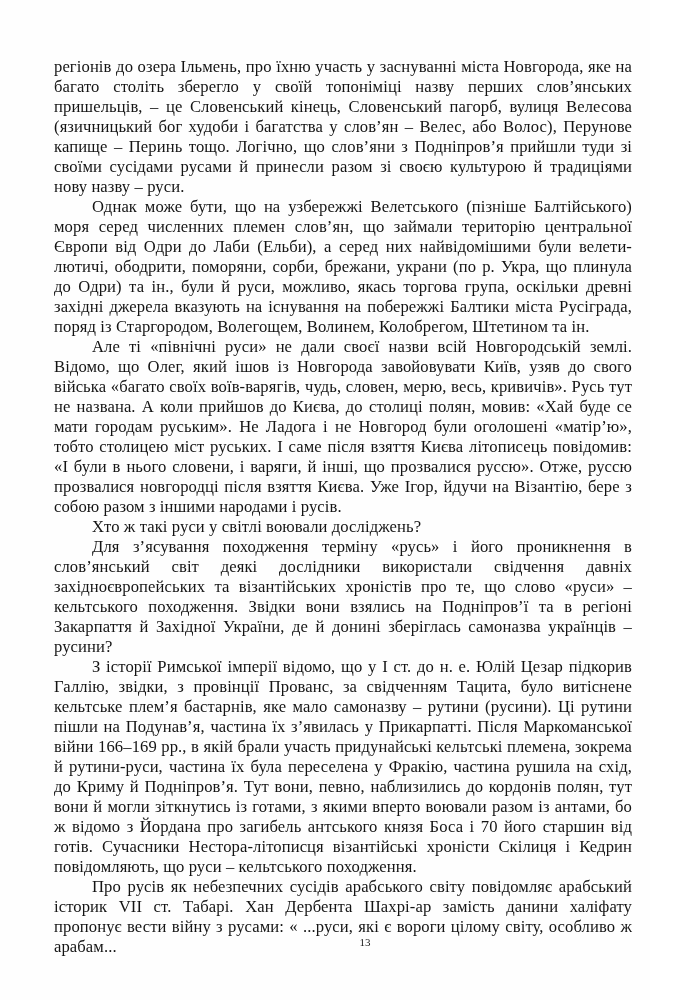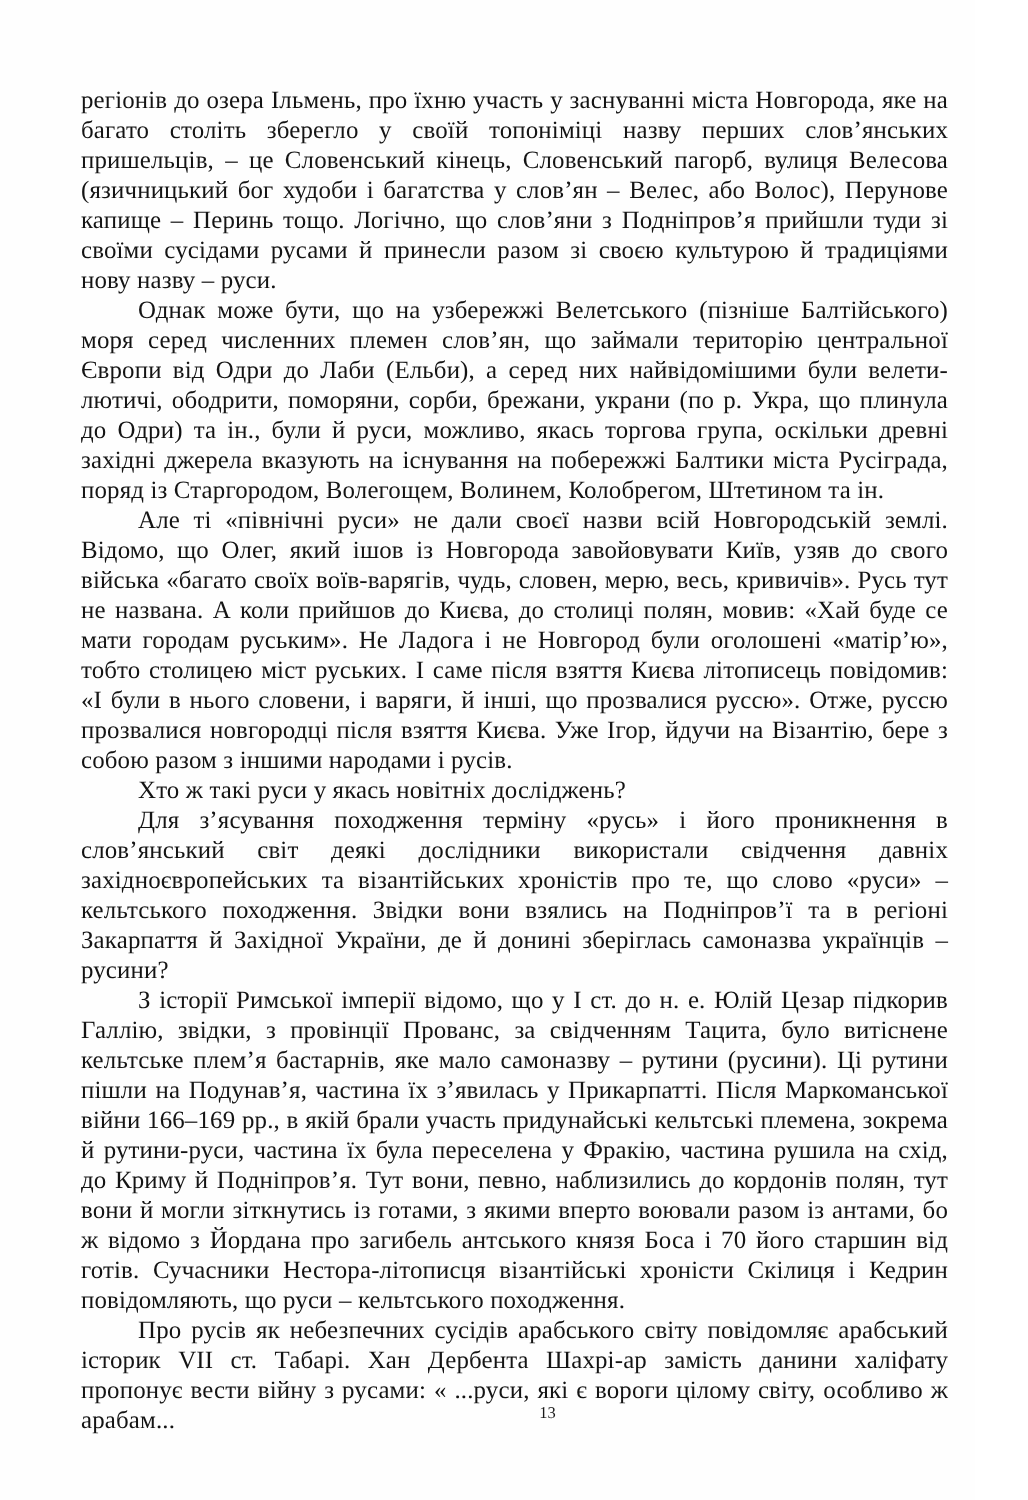--- a/index.html
+++ b/index.html
@@ -45,19 +45,19 @@
   }
 </style>
 </head>
 <body>
 
 <div class="page">
   <div class="text-block">
     <p class="para">регіонів до озера Ільмень, про їхню участь у заснуванні міста Новгорода, яке на багато століть зберегло у своїй топоніміці назву перших слов’янських пришельців, – це Словенський кінець, Словенський пагорб, вулиця Велесова (язичницький бог худоби і багатства у слов’ян – Велес, або Волос), Перунове капище – Перинь тощо. Логічно, що слов’яни з Подніпров’я прийшли туди зі своїми сусідами русами й принесли разом зі своєю культурою й традиціями нову назву – руси.</p>
     <p class="para indent">Однак може бути, що на узбережжі Велетського (пізніше Балтійського) моря серед численних племен слов’ян, що займали територію центральної Європи від Одри до Лаби (Ельби), а серед них найвідомішими були велети-лютичі, ободрити, поморяни, сорби, брежани, украни (по р. Укра, що плинула до Одри) та ін., були й руси, можливо, якась торгова група, оскільки древні західні джерела вказують на існування на побережжі Балтики міста Русіграда, поряд із Старгородом, Волегощем, Волинем, Колобрегом, Штетином та ін.</p>
     <p class="para indent">Але ті «північні руси» не дали своєї назви всій Новгородській землі. Відомо, що Олег, який ішов із Новгорода завойовувати Київ, узяв до свого війська «багато своїх воїв-варягів, чудь, словен, мерю, весь, кривичів». Русь тут не названа. А коли прийшов до Києва, до столиці полян, мовив: «Хай буде се мати городам руським». Не Ладога і не Новгород були оголошені «матір’ю», тобто столицею міст руських. І саме після взяття Києва літописець повідомив: «І були в нього словени, і варяги, й інші, що прозвалися руссю». Отже, руссю прозвалися новгородці після взяття Києва. Уже Ігор, йдучи на Візантію, бере з собою разом з іншими народами і русів.</p>
-    <p class="para indent">Хто ж такі руси у якась новітніх досліджень?</p>
+    <p class="para indent">Хто ж такі руси у світлі воювали досліджень?</p>
     <p class="para indent">Для з’ясування походження терміну «русь» і його проникнення в слов’янський світ деякі дослідники використали свідчення давніх західноєвропейських та візантійських хроністів про те, що слово «руси» – кельтського походження. Звідки вони взялись на Подніпров’ї та в регіоні Закарпаття й Західної України, де й донині зберіглась самоназва українців – русини?</p>
     <p class="para indent">З історії Римської імперії відомо, що у I ст. до н. е. Юлій Цезар підкорив Галлію, звідки, з провінції Прованс, за свідченням Тацита, було витіснене кельтське плем’я бастарнів, яке мало самоназву – рутини (русини). Ці рутини пішли на Подунав’я, частина їх з’явилась у Прикарпатті. Після Маркоманської війни 166–169 рр., в якій брали участь придунайські кельтські племена, зокрема й рутини-руси, частина їх була переселена у Фракію, частина рушила на схід, до Криму й Подніпров’я. Тут вони, певно, наблизились до кордонів полян, тут вони й могли зіткнутись із готами, з якими вперто воювали разом із антами, бо ж відомо з Йордана про загибель антського князя Боса і 70 його старшин від готів. Сучасники Нестора-літописця візантійські хроністи Скілиця і Кедрин повідомляють, що руси – кельтського походження.</p>
     <p class="para indent">Про русів як небезпечних сусідів арабського світу повідомляє арабський історик VII ст. Табарі. Хан Дербента Шахрі-ар замість данини халіфату пропонує вести війну з русами: « ...руси, які є вороги цілому світу, особливо ж арабам...</p>
   </div>
   <div class="page-number">13</div>
 </div>
 
 </body></html>

